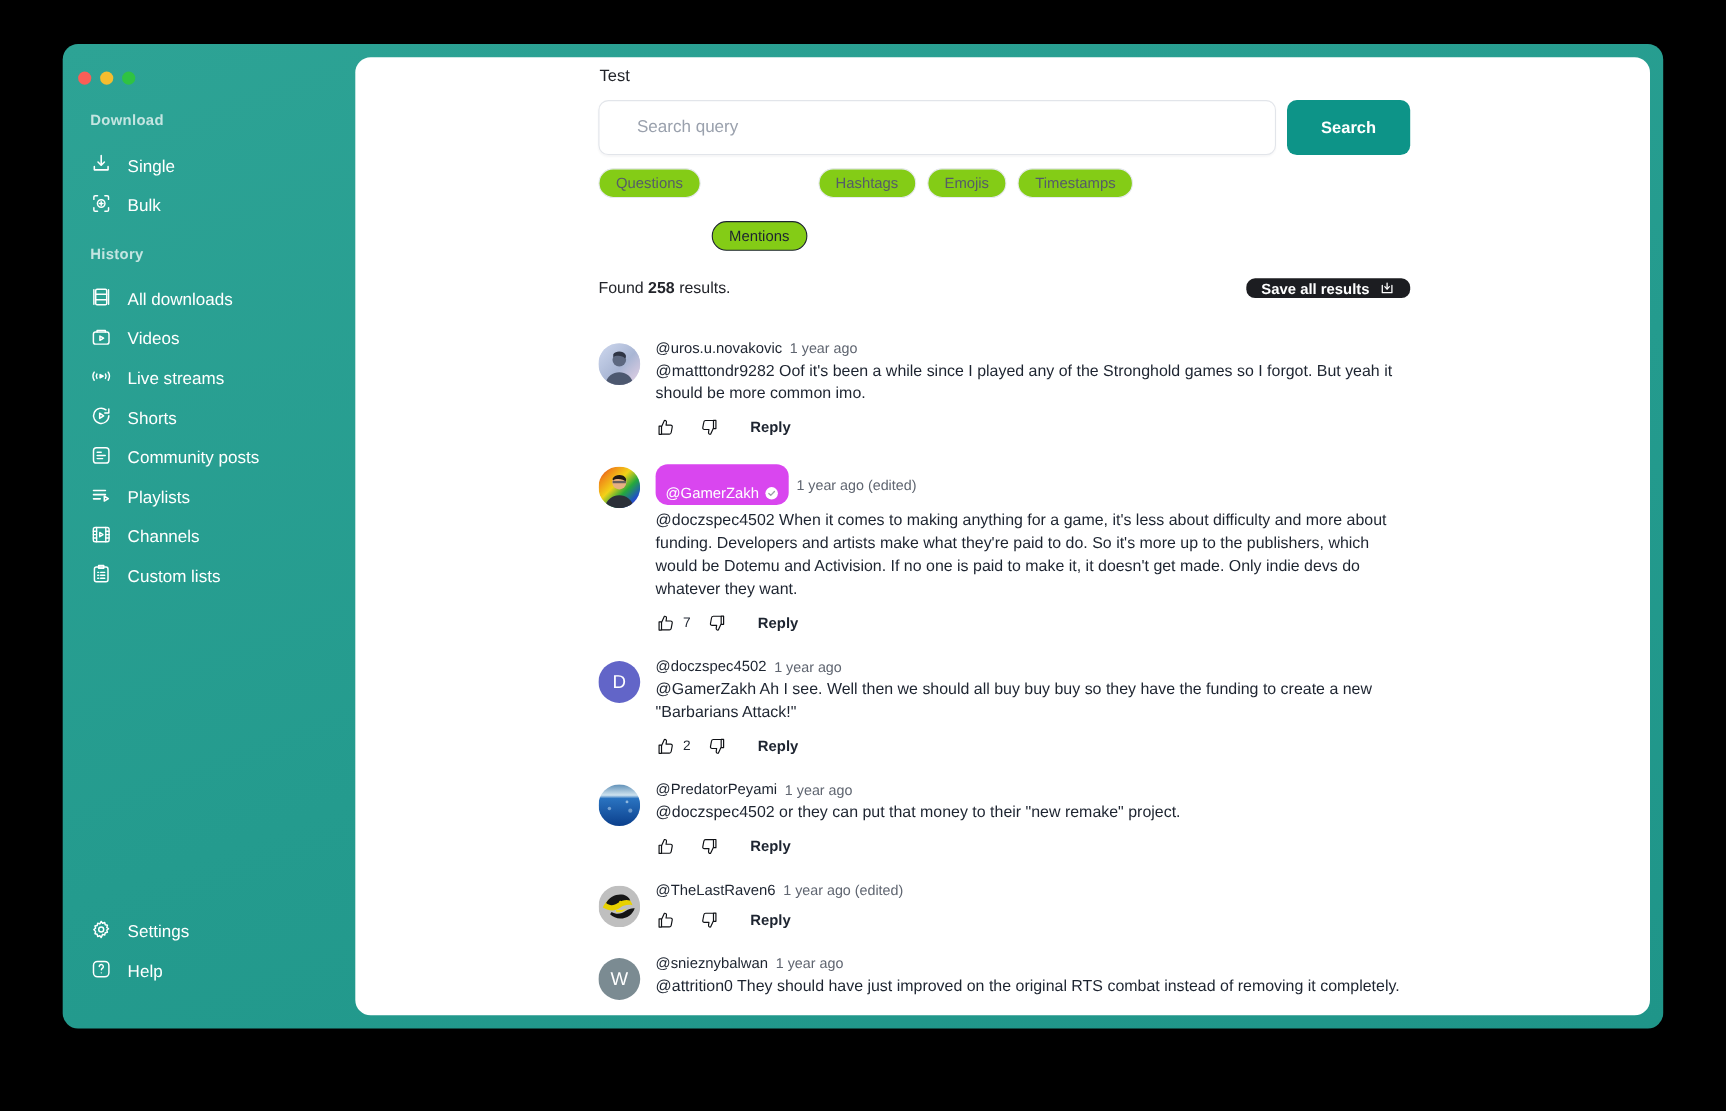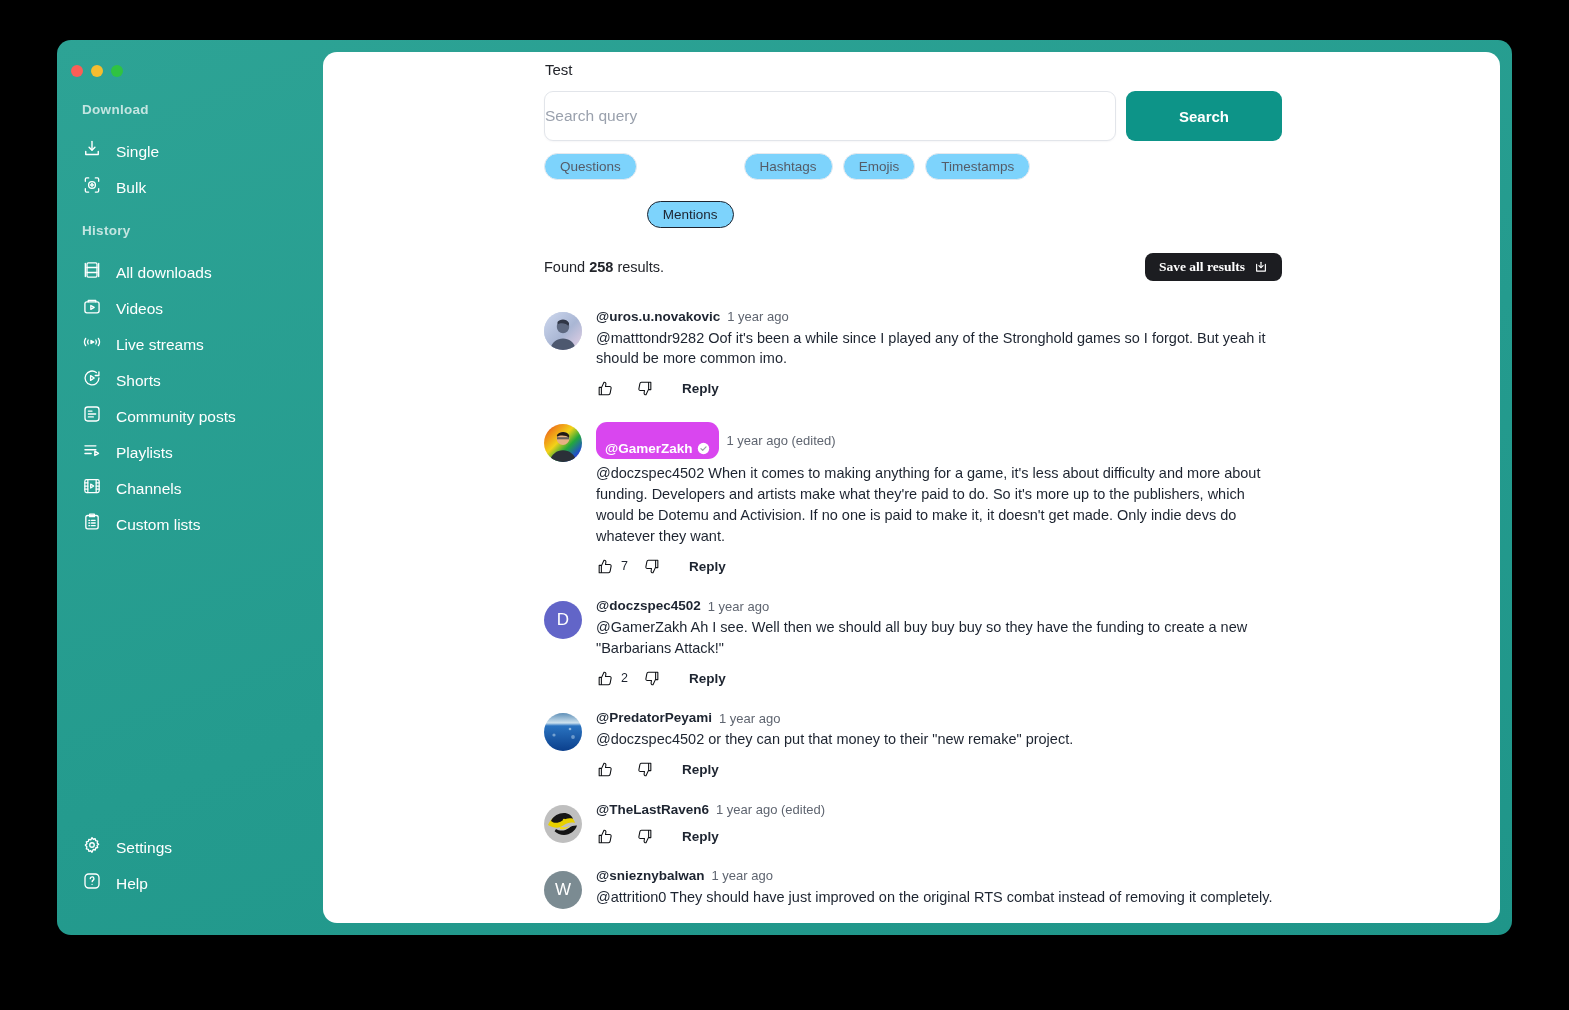--- a/index.html
+++ b/index.html
@@ -86,48 +86,48 @@
   .search-row {
     position: absolute; left: 221px; top: 39px;
     width: 738px; height: 50px;
     display: flex; gap: 10px;
   }
   .search-input {
     flex: 1 1 auto;
     height: 50px;
     border: 1px solid #e2e5ea;
     border-radius: 9px;
-    padding: 0 0;
+    padding: 0 34px;
     font-size: 15.5px;
     font-family: "Liberation Sans", sans-serif;
     color: #22242a;
     outline: none;
     background: #fff;
     box-shadow: 0 1px 2px rgba(20,25,40,0.04);
   }
   .search-input::placeholder { color: #9aa1ad; }
   .search-btn {
-    width: 156px; height: 50px;
+    width: 112px; height: 50px;
     background: #0d9488;
     color: #fff; border: none; border-radius: 9px;
     font-size: 15px; font-weight: bold;
     font-family: "Liberation Sans", sans-serif;
     cursor: pointer;
   }
 
   .chips {
     position: absolute; left: 221px; top: 101px;
     display: flex; gap: 10px;
   }
   .chip {
     height: 27px;
     padding: 0 15px;
     border-radius: 14px;
     border: 1px solid #e6e9ee;
-    background: #7dd3fc;
+    background: #84cc16;
     color: #555c68;
     font-size: 13.5px;
     font-family: "Liberation Sans", sans-serif;
     display: flex; align-items: center;
     cursor: pointer;
     white-space: nowrap;
   }
   .chip.active {
     border: 1.6px solid #1d2430;
     color: #1d2430;
@@ -136,27 +136,27 @@
 
   .results-bar {
     position: absolute; left: 221px; top: 201px;
     width: 738px;
     display: flex; align-items: center; justify-content: space-between;
   }
   .results-count { font-size: 14.5px; color: #22242a; }
   .results-count b { font-weight: bold; }
   .save-all-btn {
     display: flex; align-items: center; gap: 9px;
-    height: 28px;
+    height: 18px;
     padding: 0 14px;
     background: #1c1d21;
     color: #fff;
     border: none; border-radius: 8px;
     font-size: 13.5px; font-weight: bold;
-    font-family: Liberation Serif, serif;
+    font-family: Liberation Sans, sans-serif;
     cursor: pointer;
   }
   .save-all-btn svg { display:block; }
 
   
   .comment-list {
     position: absolute;
     left: 221px; top: 258px;
     width: 740px;
     bottom: 0;
@@ -178,21 +178,21 @@
     margin-top: 2px;
   }
   .avatar svg { display:block; width:38px; height:38px; }
   .comment-body { flex: 1 1 auto; min-width: 0; }
   .comment-head {
     display: flex; align-items: center; gap: 7px;
     margin-bottom: 4px;
     line-height: 1;
   }
   .author {
-    font-size: 13.5px; font-weight: bold; color: #1d2430;
+    font-size: 13.5px; font-weight: normal; color: #1d2430;
   }
   .author.pill {
     background: #d946ef;
     color: #ffffff;
     border-radius: 11px;
     padding: 20px 9px 4px 9px;
     display: inline-flex; align-items: center; gap: 5px;
   }
   .verified { display:inline-block; }
   .verified svg { display:block; }

